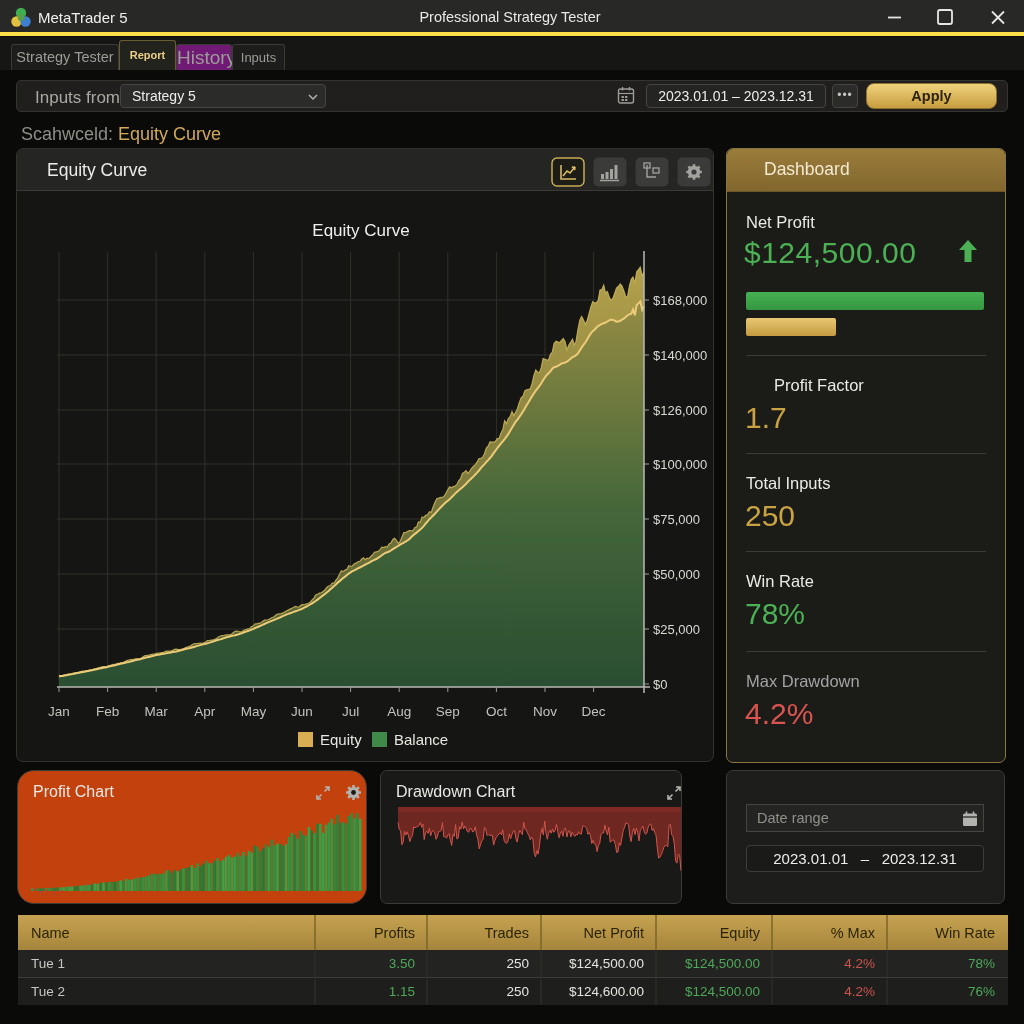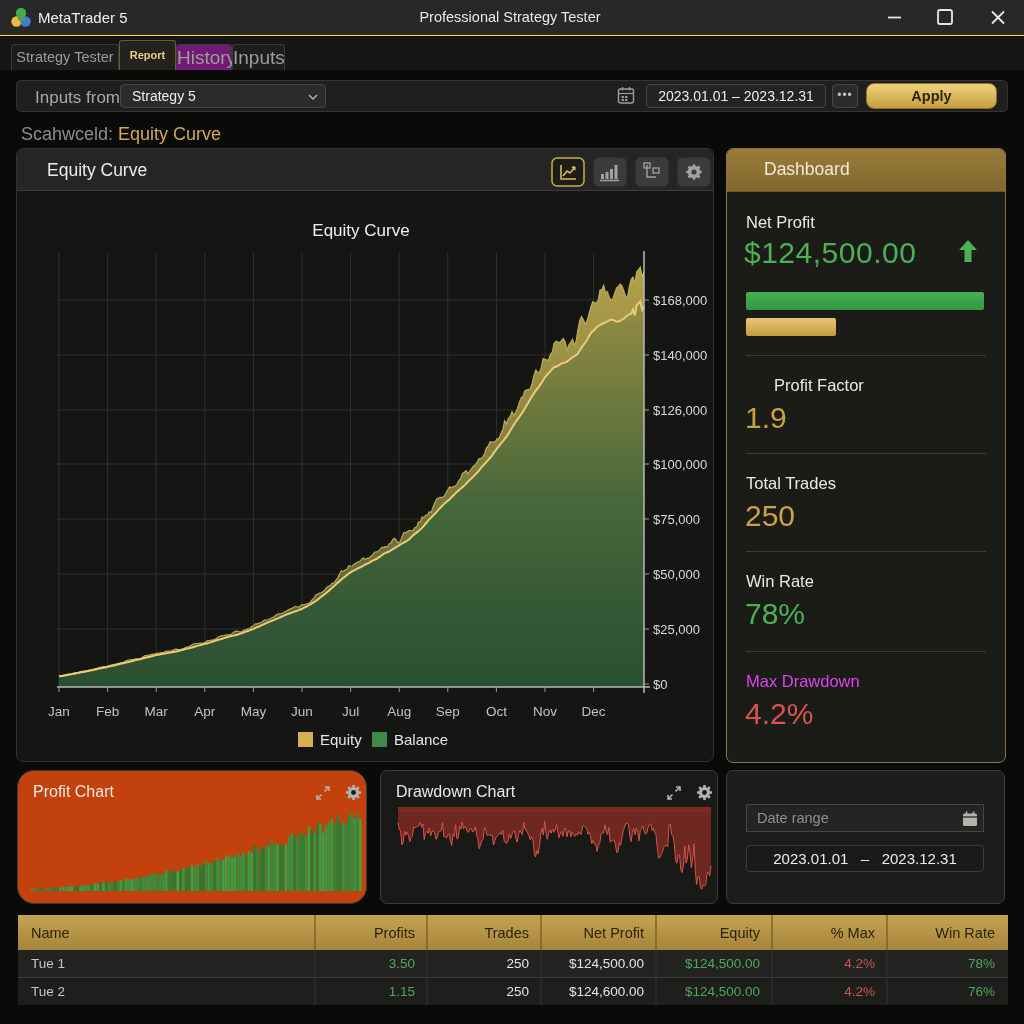--- a/index.html
+++ b/index.html
@@ -1,40 +1,40 @@
 <!DOCTYPE html>
 <html><head><meta charset="utf-8">
 <style>
 * { margin:0; padding:0; box-sizing:border-box; }
 html,body { width:1024px; height:1024px; background:#0a0a08; font-family:"Liberation Sans",sans-serif; overflow:hidden; }
 .abs { position:absolute; }
 </style></head>
 <body>
 
-<div class="abs" style="left:0;top:0;width:1024px;height:36px;background:#282827;border-bottom:1px solid #fde047;">
+<div class="abs" style="left:0;top:0;width:1024px;height:36px;background:#282827;border-bottom:4px solid #fde047;">
   <svg class="abs" style="left:9px;top:6px" width="24" height="24" viewBox="0 0 24 24">
     <circle cx="12" cy="7" r="5.2" fill="#3fae4e"></circle>
     <circle cx="7.5" cy="15.5" r="5.2" fill="#e3c03f"></circle>
     <circle cx="16.5" cy="15.5" r="5.2" fill="#3f7fd0"></circle>
     <circle cx="12" cy="11.5" r="3.4" fill="#55a24a"></circle>
   </svg>
   <div class="abs" style="left:38px;top:9px;font-size:15px;color:#f0f0ee;">MetaTrader 5</div>
   <div class="abs" style="left:360px;top:9px;width:300px;text-align:center;font-size:14.5px;color:#e8e8e6;">Professional Strategy Tester</div>
   <svg class="abs" style="left:880px;top:0" width="144" height="36" viewBox="0 0 144 36">
     <line x1="8" y1="17.5" x2="21" y2="17.5" stroke="#e6e6e4" stroke-width="1.8"></line>
     <rect x="58" y="10" width="14" height="14" rx="2" fill="none" stroke="#e6e6e4" stroke-width="1.8"></rect>
     <path d="M112 11.5 L124 23.5 M124 11.5 L112 23.5" stroke="#e6e6e4" stroke-width="1.8"></path>
   </svg>
 </div>
 
 <div class="abs" style="left:0;top:37px;width:1024px;height:33px;background:#161614;"></div>
 <div class="abs" style="left:11px;top:44px;width:108px;height:26px;background:#1d1d1b;border:1px solid #3a3a37;border-bottom:none;border-radius:3px 3px 0 0;color:#9c9c98;font-size:14.5px;text-align:center;line-height:25px;">Strategy Tester</div>
 <div class="abs" style="left:119px;top:40px;width:57px;height:30px;background:#23231e;border:1px solid #6b5c2e;border-bottom:none;border-radius:3px 3px 0 0;color:#eacf85;font-size:11px;font-weight:bold;text-align:center;line-height:29px;">Report</div>
 <div class="abs" style="left:176px;top:44px;width:56px;height:26px;background:#701a75;border:1px solid #3a3a37;border-bottom:none;border-radius:3px 3px 0 0;color:#9c9c98;font-size:19px;line-height:25px;">History</div>
-<div class="abs" style="left:232px;top:44px;width:53px;height:26px;background:#1d1d1b;border:1px solid #3a3a37;border-bottom:none;border-radius:3px 3px 0 0;color:#9c9c98;font-size:19px;text-align:center;line-height:25px;">Inputs</div>
+<div class="abs" style="left:232px;top:44px;width:53px;height:26px;background:#1d1d1b;border:1px solid #3a3a37;border-bottom:none;border-radius:3px 3px 0 0;color:#9c9c98;font-size:13px;text-align:center;line-height:25px;">Inputs</div>
 
 <div class="abs" style="left:16px;top:80px;width:992px;height:32px;background:#201f1d;border:1px solid #343431;border-radius:5px;"></div>
 <div class="abs" style="left:35px;top:88px;font-size:17px;color:#a8a8a4;">Inputs from:</div>
 <div class="abs" style="left:120px;top:84px;width:206px;height:24px;background:#2b2b29;border:1px solid #454542;border-radius:4px;">
   <div class="abs" style="left:11px;top:3px;font-size:14px;color:#ececea;">Strategy 5</div>
   <svg class="abs" style="left:186px;top:7px" width="12" height="10" viewBox="0 0 12 10">
       <path d="M2 3 L6 7 L10 3" stroke="#b0b0ac" stroke-width="1.5" fill="none"></path>
     </svg>
 </div>
 <svg class="abs" style="left:617px;top:86px" width="18" height="19" viewBox="0 0 18 19">
@@ -184,29 +184,29 @@
   <div class="abs" style="left:19px;top:10px;font-size:17.5px;color:#f3ead2;margin-left:18px;">Dashboard</div>
   <div class="abs" style="left:19px;top:64px;font-size:16.5px;color:#eaeae6;">Net Profit</div>
   <div class="abs" style="left:17px;top:87px;font-size:30px;letter-spacing:0.5px;color:#4cb054;">$124,500.00</div>
   <svg class="abs" style="left:228px;top:89px" width="26" height="26" viewBox="0 0 26 26">
       <path d="M13 2 L22 12 L16.5 12 L16.5 24 L9.5 24 L9.5 12 L4 12 Z" fill="#4cb054"></path>
     </svg>
   <div class="abs" style="left:19px;top:143px;width:238px;height:18px;background:linear-gradient(180deg,#46b152,#349641);border-radius:2px;"></div>
   <div class="abs" style="left:19px;top:169px;width:90px;height:18px;background:linear-gradient(180deg,#e8c873,#c49a3f);border-radius:2px;"></div>
   <div class="abs" style="left:19px;top:206px;width:240px;height:1px;background:#3b3b37;"></div>
   <div class="abs" style="left:19px;top:227px;font-size:16.5px;color:#eaeae6;margin-left:28px;">Profit Factor</div>
-  <div class="abs" style="left:18px;top:252px;font-size:30px;color:#c9a342;">1.9</div>
+  <div class="abs" style="left:18px;top:252px;font-size:30px;color:#c9a342;">1.7</div>
   <div class="abs" style="left:19px;top:304px;width:240px;height:1px;background:#3b3b37;"></div>
-  <div class="abs" style="left:19px;top:325px;font-size:16.5px;color:#eaeae6;">Total Trades</div>
+  <div class="abs" style="left:19px;top:325px;font-size:16.5px;color:#eaeae6;">Total Inputs</div>
   <div class="abs" style="left:18px;top:350px;font-size:30px;color:#c9a342;">250</div>
   <div class="abs" style="left:19px;top:402px;width:240px;height:1px;background:#3b3b37;"></div>
   <div class="abs" style="left:19px;top:423px;font-size:16.5px;color:#eaeae6;">Win Rate</div>
   <div class="abs" style="left:18px;top:448px;font-size:30px;color:#4cb054;">78%</div>
   <div class="abs" style="left:19px;top:502px;width:240px;height:1px;background:#3b3b37;"></div>
-  <div class="abs" style="left:19px;top:523px;font-size:16.5px;color:#d946ef;">Max Drawdown</div>
+  <div class="abs" style="left:19px;top:523px;font-size:16.5px;color:#a3a3a3;">Max Drawdown</div>
   <div class="abs" style="left:18px;top:548px;font-size:30px;color:#d95450;">4.2%</div>
 </div>
 
 <div class="abs" style="left:17px;top:770px;width:350px;height:134px;background:#c2410c;border:1px solid #3a3a37;border-radius:17px;overflow:hidden;">
   <div class="abs" style="left:15px;top:12px;font-size:16px;color:#e8e8e5;">Profit Chart</div>
   <svg class="abs" style="left:296px;top:13px" width="18" height="18" viewBox="0 0 18 18">
     <path d="M11 3 L15 3 L15 7 M15 3 L10.5 7.5 M7 15 L3 15 L3 11 M3 15 L7.5 10.5" stroke="#b2b2ae" stroke-width="1.6" fill="none"></path>
   </svg>
   <svg class="abs" style="left:326px;top:12px" width="19" height="19" viewBox="0 0 19 19">
     <g fill="#b2b2ae">
@@ -341,21 +341,21 @@
     <g fill="#b0403a">
         <rect x="16" y="117" width="2" height="3"></rect>
         <rect x="22" y="120" width="2" height="3"></rect>
         <rect x="28" y="118" width="2" height="3"></rect>
         <rect x="35" y="120" width="2" height="4"></rect>
         <rect x="43" y="119" width="2" height="2"></rect>
       </g>
   </svg>
 </div>
 
-<div class="abs" style="left:380px;top:770px;width:338px;height:134px;background:#191917;border:1px solid #3a3a37;border-radius:7px;overflow:hidden;">
+<div class="abs" style="left:380px;top:770px;width:302px;height:134px;background:#191917;border:1px solid #3a3a37;border-radius:7px;overflow:hidden;">
   <div class="abs" style="left:15px;top:12px;font-size:16px;color:#e8e8e5;">Drawdown Chart</div>
   <svg class="abs" style="left:284px;top:13px" width="18" height="18" viewBox="0 0 18 18">
     <path d="M11 3 L15 3 L15 7 M15 3 L10.5 7.5 M7 15 L3 15 L3 11 M3 15 L7.5 10.5" stroke="#b2b2ae" stroke-width="1.6" fill="none"></path>
   </svg>
   <svg class="abs" style="left:314px;top:12px" width="19" height="19" viewBox="0 0 19 19">
     <g fill="#b2b2ae">
         <circle cx="9.5" cy="9.5" r="4"></circle>
     <g stroke="#b2b2ae" stroke-width="2.6">
           <line x1="9.5" y1="2" x2="9.5" y2="17"></line>
           <line x1="2" y1="9.5" x2="17" y2="9.5"></line>

